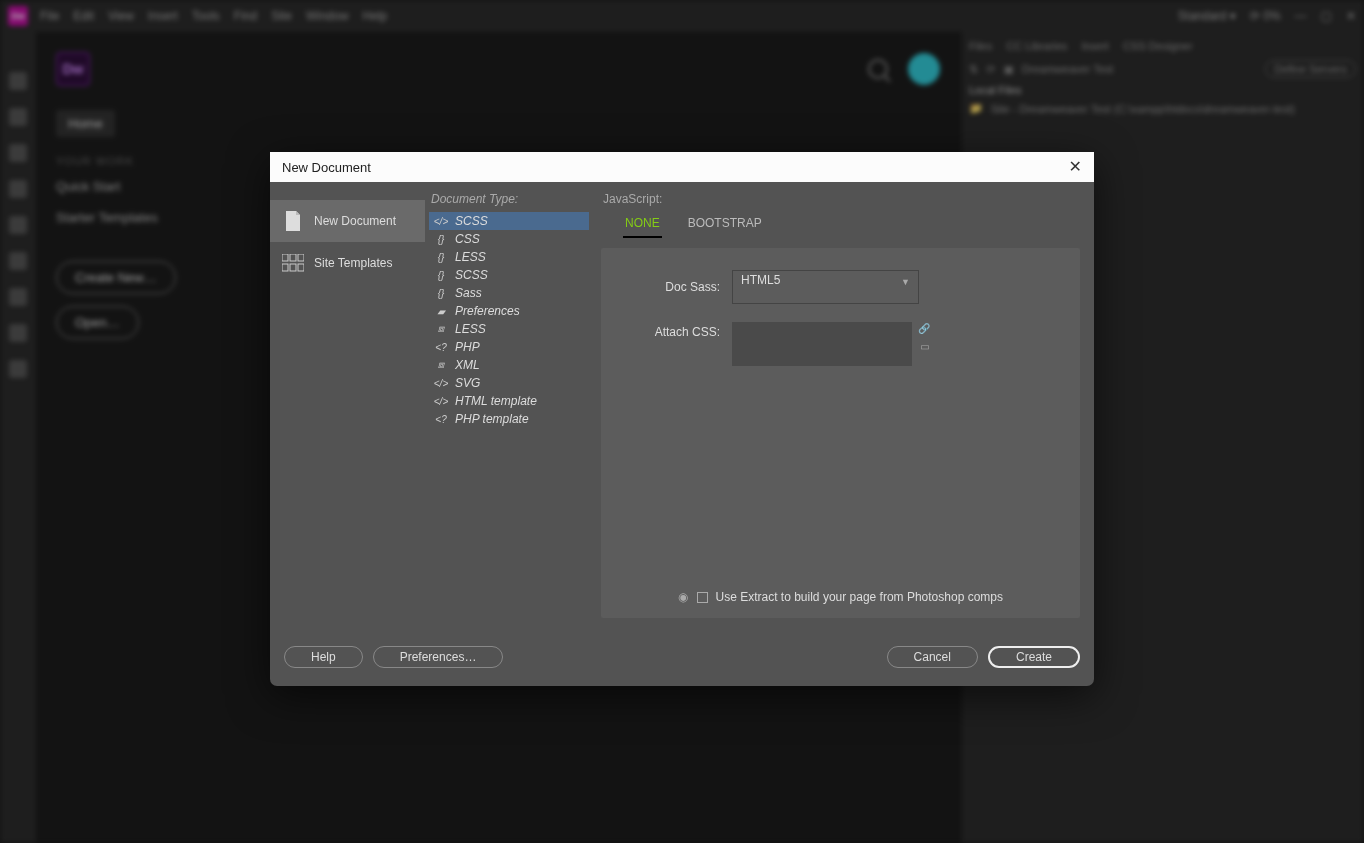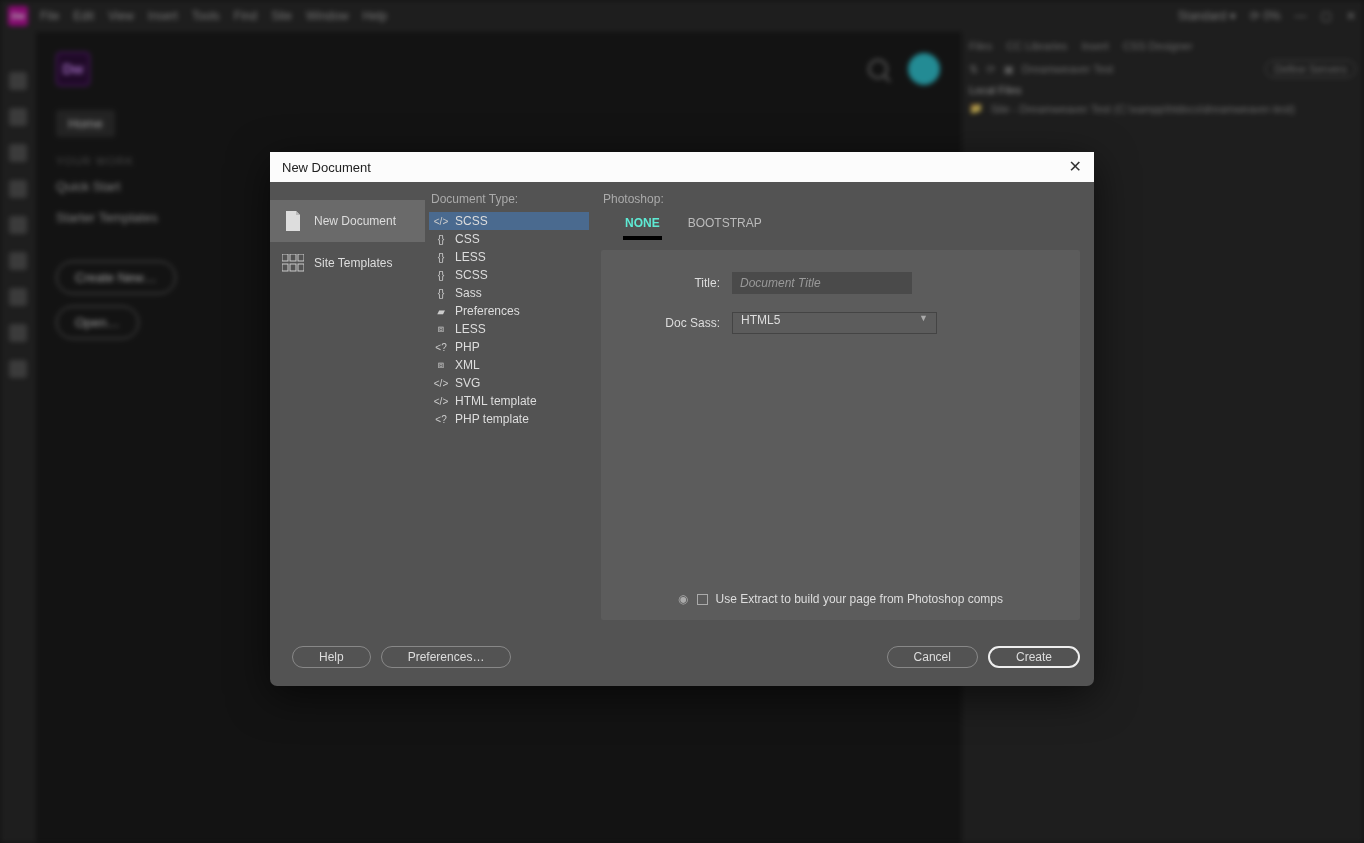--- a/index.html
+++ b/index.html
@@ -40,44 +40,44 @@
 .dialog { width: 824px; background: #535353; border-radius: 7px; box-shadow: 0 10px 40px rgba(0,0,0,0.6); color: #d8d8d8; font-size: 12px; }
 .dlg-title { background: #fcfcfc; color: #222; padding: 7px 12px; display: flex; align-items: center; font-size: 13px; }
 .dlg-title .close { margin-left: auto; font-size: 16px; color: #333; cursor: pointer; line-height: 1; }
 .dlg-body { display: flex; padding: 10px 0 0 0; min-height: 450px; }
 
 .cat-col { width: 155px; padding: 8px 0; }
 .cat-item { display: flex; align-items: center; padding: 10px 12px; gap: 10px; color: #ddd; cursor: pointer; }
 .cat-item.sel { background: #6a6a6a; }
 .cat-item .ic { width: 22px; height: 22px; display: flex; align-items: center; justify-content: center; }
 
-.type-col { width: 168px; padding: 0 4px; }
+.type-col { width: 168px; padding: 0 4px; font-style: italic; }
 .col-label { color: #aaa; font-size: 12px; margin-bottom: 6px; padding-left: 2px; }
 .type-item { display: flex; align-items: center; gap: 6px; padding: 2px 4px; cursor: pointer; font-size: 12px; color: #ddd; }
 .type-item.sel { background: #4a6a8f; }
 .type-item .tic { width: 16px; height: 14px; display: flex; align-items: center; justify-content: center; font-size: 10px; color: #ccc; }
 
 .form-col { flex: 1; padding: 0 14px 0 8px; }
 .fw-tabs { display: flex; gap: 24px; margin: 4px 0 10px 22px; }
 .fw-tab { padding: 4px 2px 6px; color: #bbb; cursor: pointer; font-size: 12px; }
-.fw-tab.sel { color: #5eead4; border-bottom: 4px solid #000000; font-weight: bold; }
+.fw-tab.sel { color: #84cc16; border-bottom: 2px solid #000000; }
 .form-panel { background: #5c5c5c; padding: 22px 16px 14px; border-radius: 2px; min-height: 370px; position: relative; }
 .form-row { display: flex; align-items: center; margin-bottom: 18px; }
 .form-row .lbl { width: 115px; text-align: right; padding-right: 12px; color: #ddd; }
 .form-row .inp { width: 180px; height: 22px; background: #4a4a4a; border: none; color: #eee; padding: 0 8px; font-size: 12px; font-style: italic; }
 .form-row .inp::placeholder { color: #999; font-style: italic; }
-.form-row .sel-wrap { width: 205px; height: 22px; background: #5c5c5c; border: 1px solid #444; display: flex; align-items: flex-start; padding: 0 8px; justify-content: space-between; color: #ddd; cursor: pointer; }
+.form-row .sel-wrap { width: 187px; height: 22px; background: #5c5c5c; border: 1px solid #444; display: flex; align-items: flex-end; padding: 16px 8px; justify-content: space-between; color: #ddd; cursor: pointer; }
 .form-row .sel-wrap .chev { font-size: 9px; color: #aaa; }
 .form-row .txa { width: 180px; height: 44px; background: #4a4a4a; border: none; }
 .csside { display: flex; flex-direction: column; gap: 6px; margin-left: 6px; }
 .csside .mini { width: 14px; height: 12px; color: #aaa; font-size: 10px; display: flex; align-items: center; justify-content: center; cursor: pointer; }
 .extract-row { position: absolute; bottom: 14px; left: 0; right: 0; text-align: center; color: #ddd; font-size: 12px; display: flex; align-items: center; justify-content: center; gap: 8px; }
 .extract-row .cb { width: 11px; height: 11px; border: 1px solid #aaa; display: inline-block; }
 
-.dlg-footer { display: flex; padding: 14px 14px 18px; gap: 10px; align-items: center; margin-left: 8px; }
+.dlg-footer { display: flex; padding: 14px 14px 18px; gap: 10px; align-items: center; }
 .dlg-footer .btn { height: 22px; border: 1px solid #888; background: transparent; color: #ddd; border-radius: 11px; padding: 0 26px; font-size: 12px; cursor: pointer; display: flex; align-items: center; justify-content: center; }
 .dlg-footer .btn.primary { border: 2px solid #eee; font-weight: 500; }
 .dlg-footer .fsp { flex: 1; }
 
 svg { display: block; }
 </style>
 </head>
 <body>
 
 <div class="bg-app">
@@ -234,37 +234,41 @@
             <span class="tic">&lt;/&gt;</span>
             <span>HTML template</span>
           </div>
         <div class="type-item">
             <span class="tic">&lt;?</span>
             <span>PHP template</span>
           </div>
       </div>
 
       <div class="form-col">
-        <div class="col-label">Photoshop:</div>
+        <div class="col-label">JavaScript:</div>
         <div class="fw-tabs">
           <div class="fw-tab sel">NONE</div>
           <div class="fw-tab">BOOTSTRAP</div>
         </div>
         <div class="form-panel">
-          <div class="form-row">
-            <div class="lbl">Title:</div>
-            <input class="inp" placeholder="Document Title" style="">
-          </div>
           <div class="form-row">
             <div class="lbl">Doc Sass:</div>
             <div class="sel-wrap">
               <span>HTML5</span>
               <span class="chev">▼</span>
             </div>
           </div>
+          <div class="form-row" style="align-items:flex-start">
+            <div class="lbl" style="padding-top:3px">Attach CSS:</div>
+            <div class="txa"></div>
+            <div class="csside">
+              <span class="mini">🔗</span>
+              <span class="mini">▭</span>
+            </div>
+          </div>
           <div class="extract-row">
             <span style="color:#aaa">◉</span>
             <span class="cb"></span>
             <span>Use Extract to build your page from Photoshop comps</span>
           </div>
         </div>
       </div>
     </div>
 
     <div class="dlg-footer">

